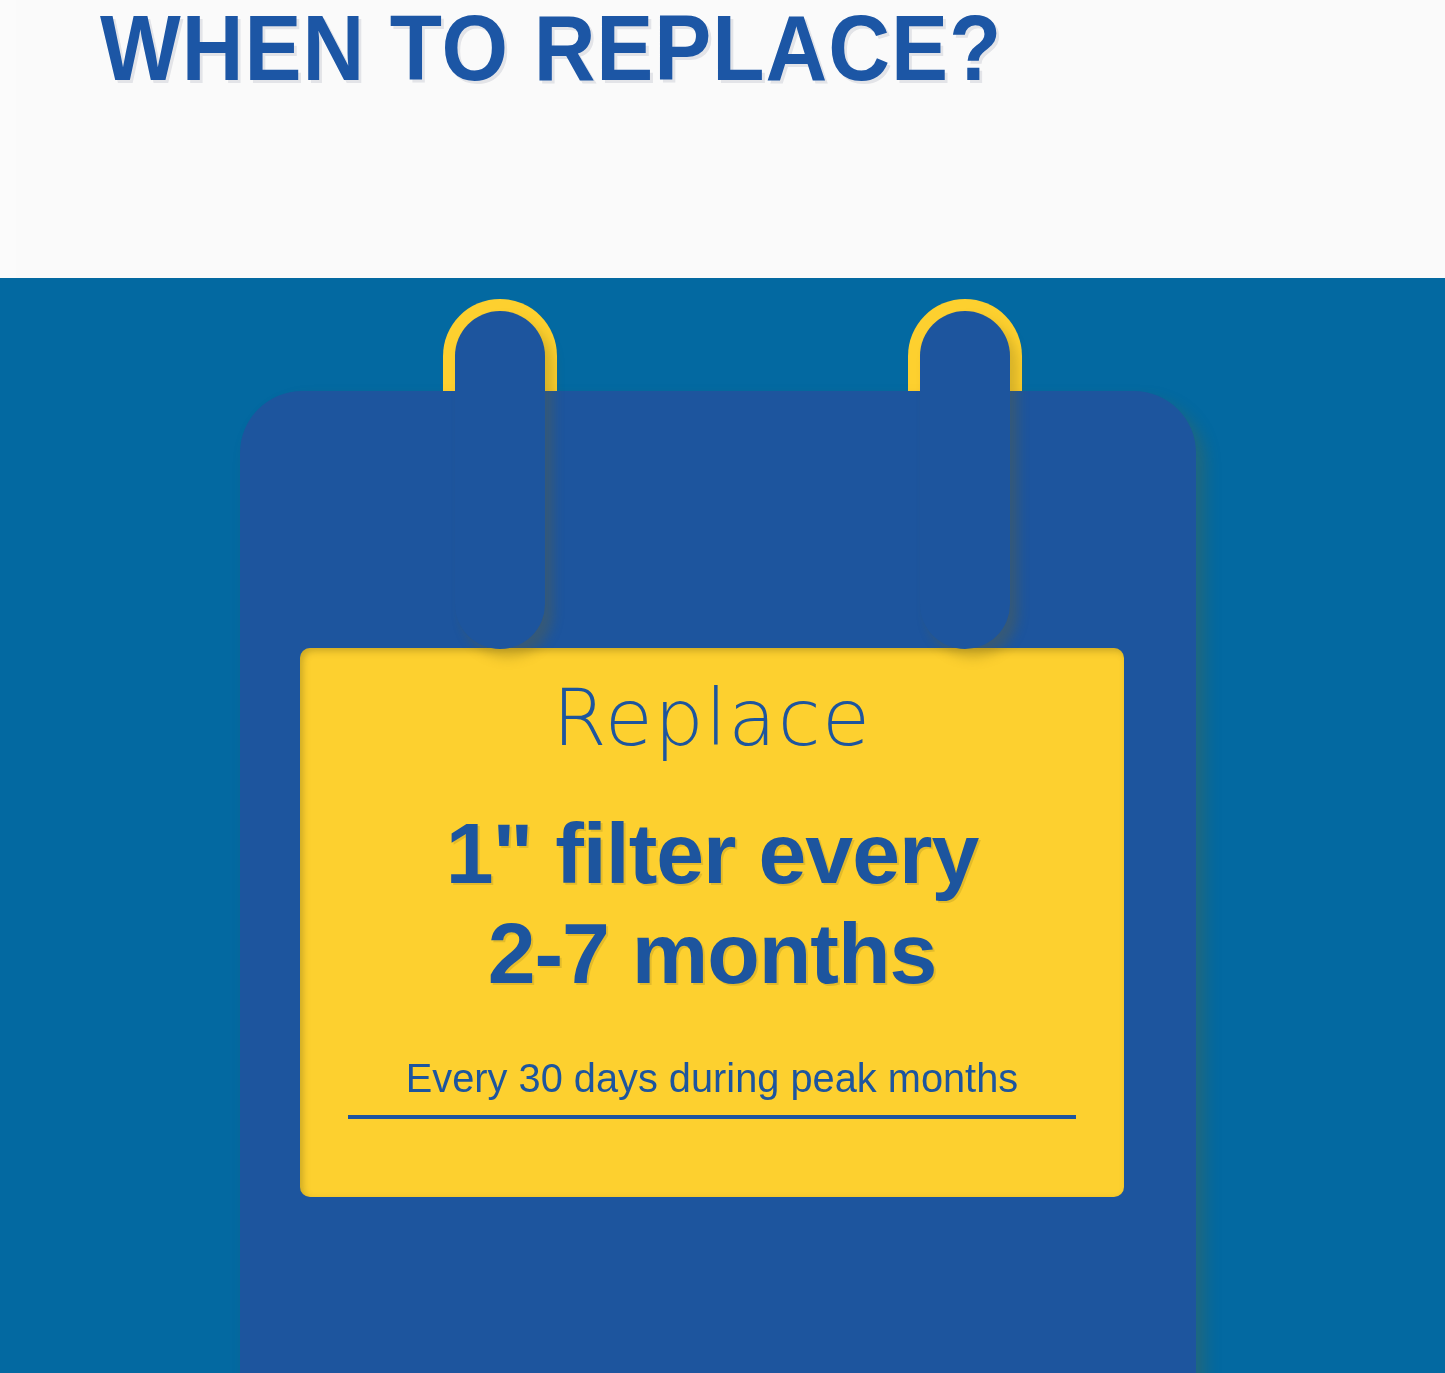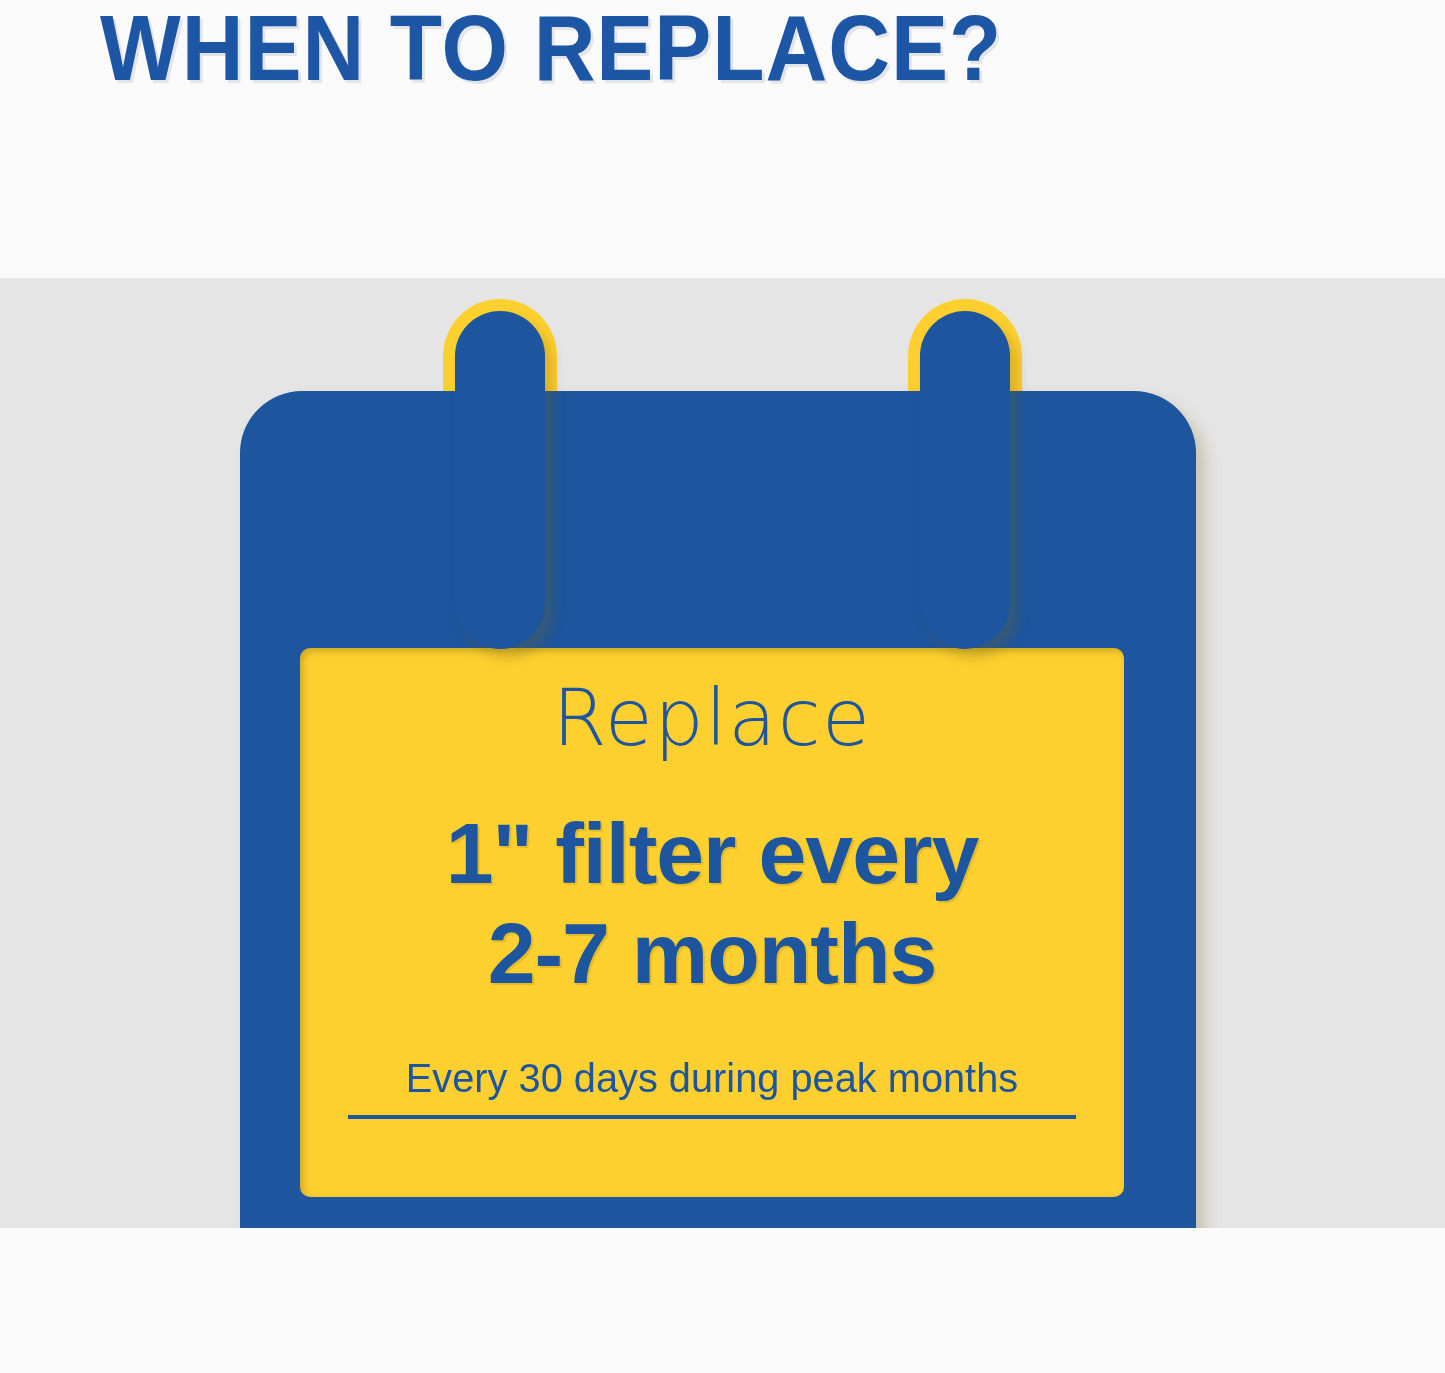--- a/index.html
+++ b/index.html
@@ -50,22 +50,22 @@
     white-space: nowrap;
     text-shadow: 3px 3px 0 rgba(120,130,150,0.18);
   }
 
   
   .yellow-panel {
     position: absolute;
     left: 0;
     top: 278px;
     width: 1445px;
-    height: 950px;
-    background: #e5e5e5;
+    height: 1095px;
+    background: #0369a1;
     overflow: hidden;
   }
 
   
   .calendar {
     position: absolute;
     left: 240px;
     top: 113px;           
     width: 956px;         
     height: 1197px;       

